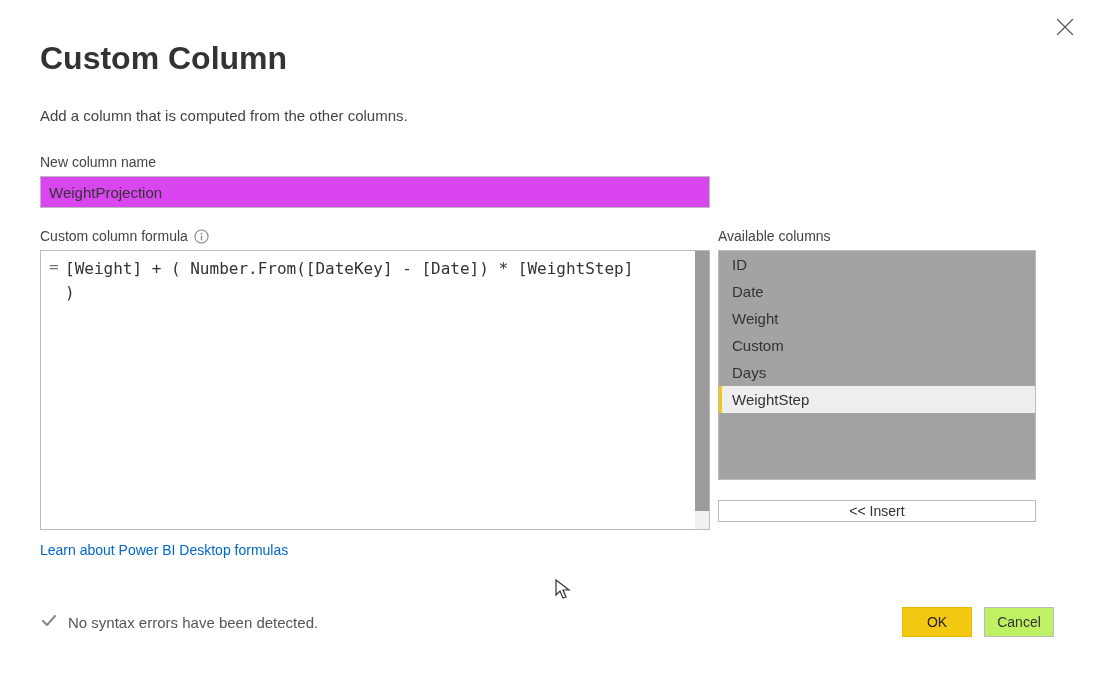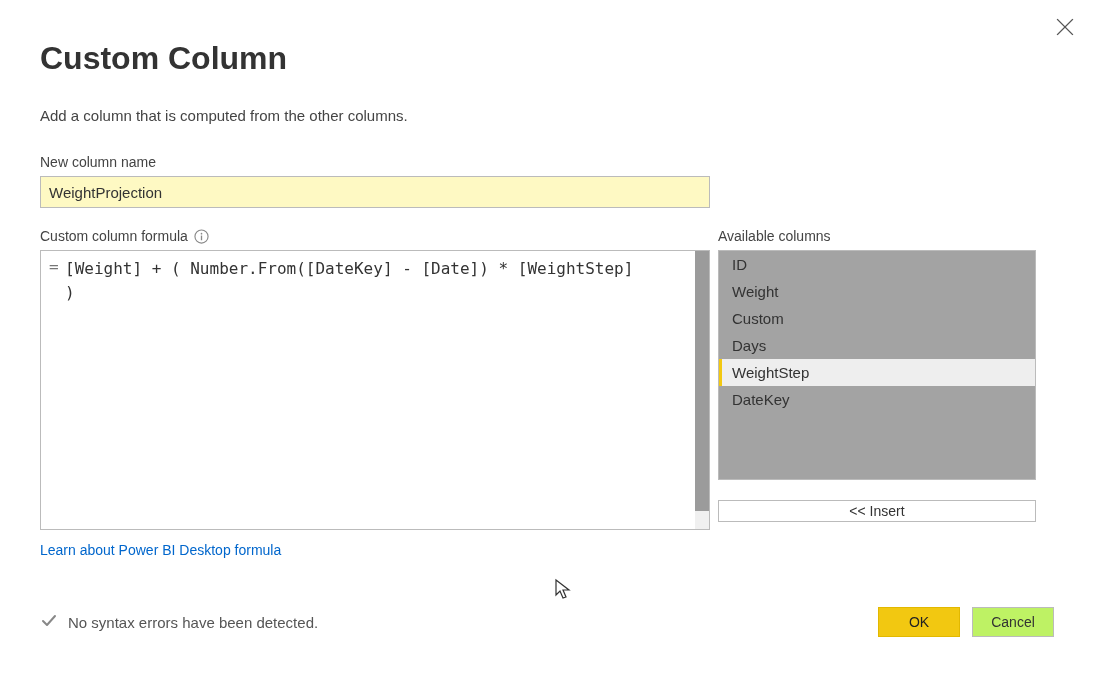--- a/index.html
+++ b/index.html
@@ -48,21 +48,21 @@
       color: #444;
       margin-bottom: 6px;
     }
     .name-input {
       width: 670px;
       height: 32px;
       border: 1px solid #bbb;
       padding: 0 8px;
       font-size: 15px;
       color: #333;
-      background: #fef9c3;
+      background: #d946ef;
     }
     .columns-row {
       display: flex;
       gap: 8px;
       align-items: flex-start;
       margin-top: 20px;
     }
     .left-col {
       flex: 0 0 670px;
     }
@@ -177,21 +177,21 @@
     }
     .status-msg svg {
       width: 18px;
       height: 18px;
     }
     .btn-row {
       display: flex;
       gap: 12px;
     }
     .btn {
-      width: 82px;
+      width: 70px;
       height: 30px;
       font-size: 14px;
       cursor: pointer;
       border: 1px solid #bbb;
     }
     .btn-ok {
       background: #f2c811;
       color: #222;
       border: 1px solid #e2b800;
     }
@@ -244,32 +244,32 @@
       </span>
     </div>
     <div class="formula-box">
       <div class="formula-prefix">=</div>
       <div class="formula-content">[Weight] + ( Number.From([DateKey] - [Date]) * [WeightStep]
 )</div>
       <div class="formula-scrollbar">
         <div class="scroll-thumb"></div>
       </div>
     </div>
-    <a class="learn-link">Learn about Power BI Desktop formula</a>
+    <a class="learn-link">Learn about Power BI Desktop formulas</a>
   </div>
 
   <div class="right-col">
     <div class="field-label">Available columns</div>
     <div class="available-list" id="available-list">
         <div class="available-item">ID</div>
+        <div class="available-item">Date</div>
         <div class="available-item">Weight</div>
         <div class="available-item">Custom</div>
         <div class="available-item">Days</div>
         <div class="available-item selected">WeightStep</div>
-        <div class="available-item">DateKey</div>
       </div>
     <button class="insert-btn">&lt;&lt; Insert</button>
   </div>
 </div>
 
 <div class="bottom-row">
   <div class="status-msg">
     <span>
       <svg viewBox="0 0 18 18">
           <path d="M3 9 L7 13 L15 4" fill="none" stroke="#888" stroke-width="2" stroke-linecap="round" stroke-linejoin="round"></path>

